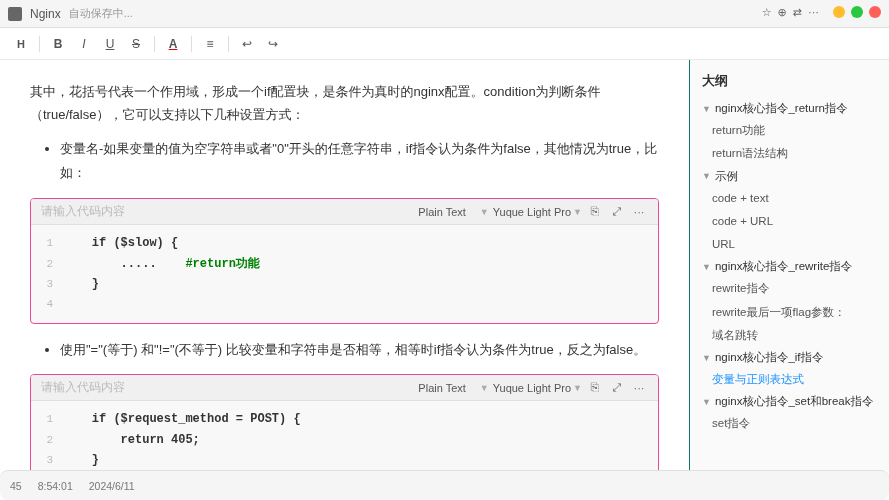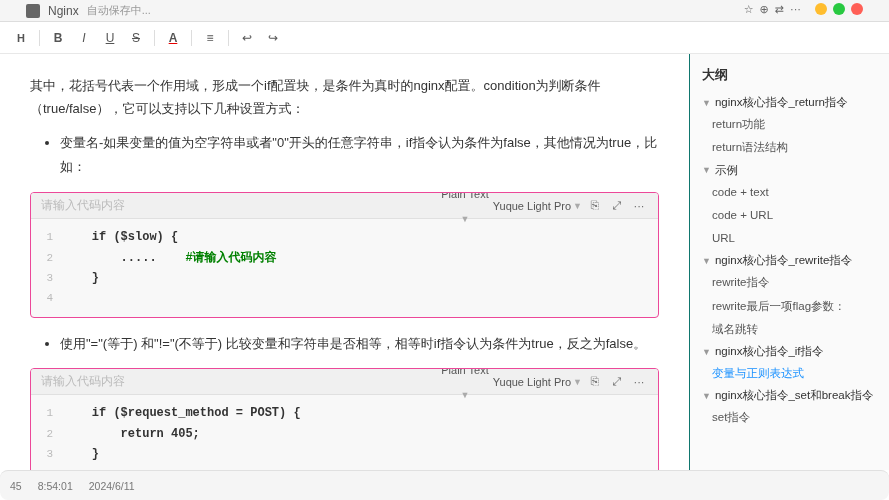--- a/index.html
+++ b/index.html
@@ -10,26 +10,26 @@
       color: #333;
       width: 889px;
       height: 500px;
       overflow: hidden;
       display: flex;
       flex-direction: column;
     }
 
     
     .title-bar {
-      height: 22px;
+      height: 28px;
       background: #f5f5f5;
       border-bottom: 1px solid #ddd;
       display: flex;
       align-items: center;
-      padding: 0 26px;
+      padding: 0 8px;
       gap: 8px;
       flex-shrink: 0;
     }
     .title-bar-icon {
       width: 14px;
       height: 14px;
       background: #666;
       border-radius: 2px;
     }
     .title-bar-text {
@@ -156,21 +156,20 @@
 
     .lang-select {
       font-size: 11px;
       color: #555;
       background: none;
       border: none;
       cursor: pointer;
       display: flex;
       align-items: center;
       gap: 14px;
-      flex-direction: column;
     }
 
     .font-select {
       font-size: 11px;
       color: #555;
       background: none;
       border: none;
       cursor: pointer;
       display: flex;
       align-items: center;
@@ -336,21 +335,21 @@
           <div class="code-toolbar-btn">···</div>
         </div>
       </div>
       <div class="code-content">
         <div class="code-line">
           <span class="line-num">1</span>
           <span class="line-code">    if ($slow) {</span>
         </div>
         <div class="code-line">
           <span class="line-num">2</span>
-          <span class="line-code">        .....    <span style="color:#008000;">#请输入代码内容</span></span>
+          <span class="line-code">        .....    <span style="color:#008000;">#return功能</span></span>
         </div>
         <div class="code-line">
           <span class="line-num">3</span>
           <span class="line-code">    }</span>
         </div>
         <div class="code-line">
           <span class="line-num">4</span>
           <span class="line-code"> </span>
         </div>
       </div>

